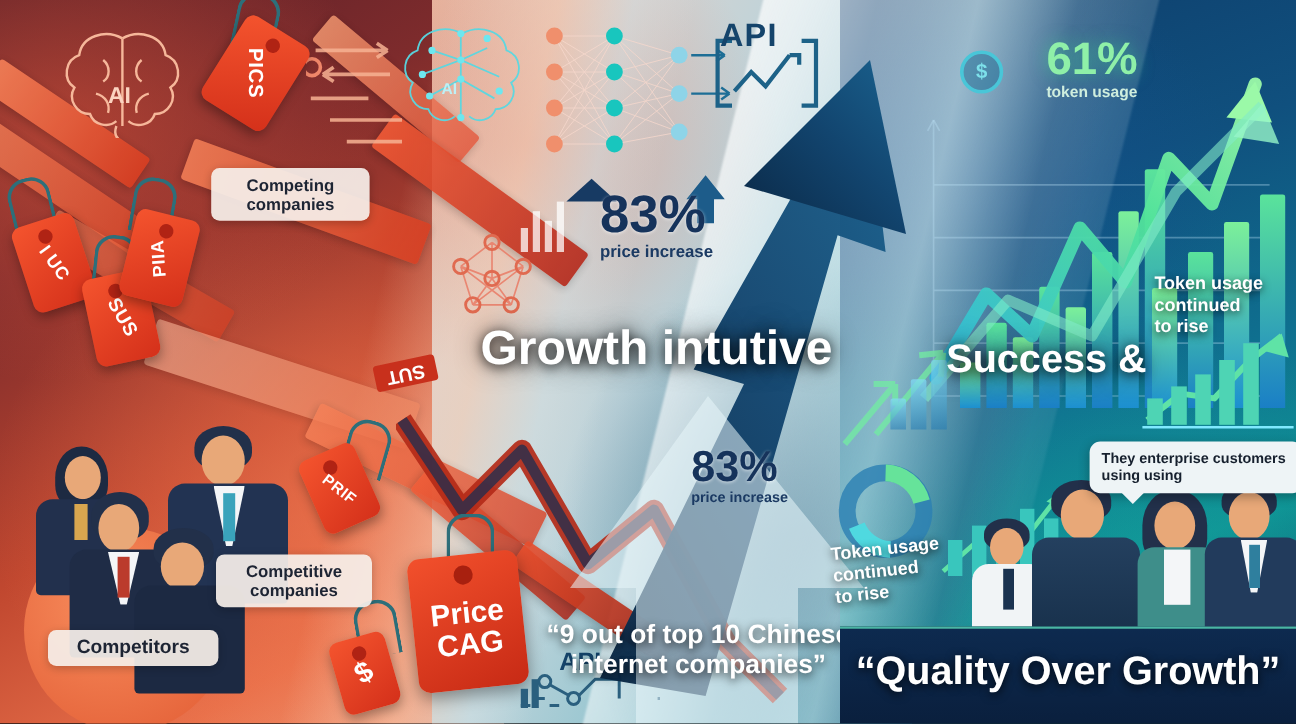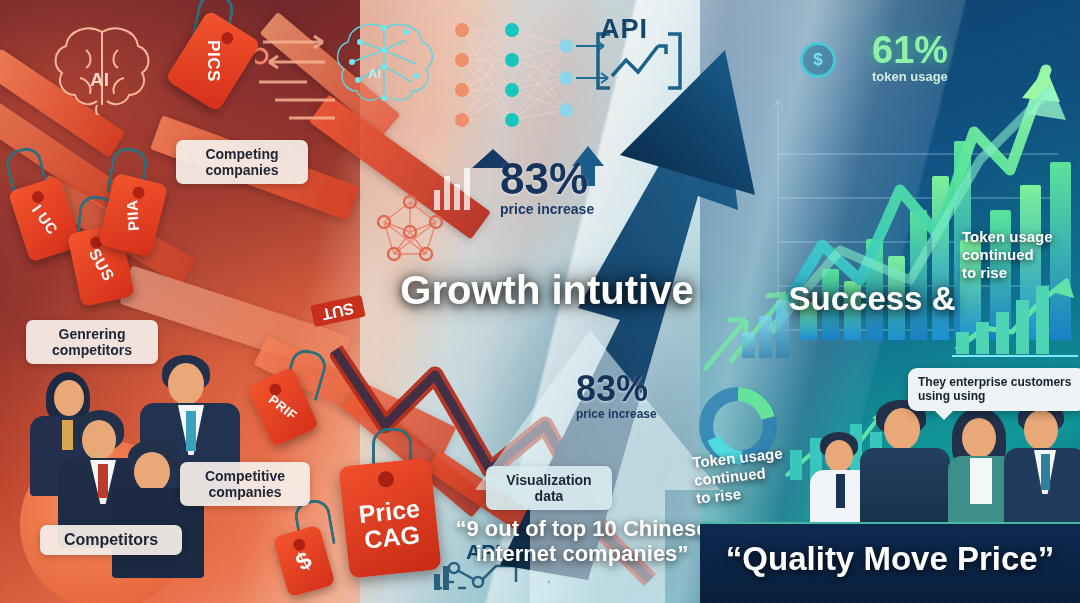--- a/index.html
+++ b/index.html
@@ -277,24 +277,20 @@
     <div class="person" style="left:118px;top:440px">
       <div class="hair" style="left:10px;top:0;width:50px;height:34px"></div>
       <div class="head" style="left:16px;top:12px;width:36px;height:40px"></div>
       <div class="body" style="left:-6px;top:48px;width:92px;height:90px;background:#1c2942"></div>
     </div>
   </div>
 
   <div class="chip" style="left:176px;top:140px;width:110px">
     <div>Competing</div>
     <div>companies</div>
-  </div>
-  <div class="chip" style="left:26px;top:320px;width:110px">
-    <div>Genrering</div>
-    <div>competitors</div>
   </div>
   <div class="chip" style="left:180px;top:462px;width:108px">
     <div>Competitive</div>
     <div>companies</div>
   </div>
   <div class="chip" style="left:40px;top:525px;width:120px;font-size:16px">
     <div>Competitors</div>
   </div>
 
   <svg style="position:absolute;left:330px;top:18px;width:110px;height:95px">
@@ -414,24 +410,20 @@
   <div class="stat" style="left:500px;top:158px">
     <div class="num">83%</div>
     <div class="cap">price increase</div>
   </div>
 
   <div class="stat" style="left:576px;top:372px">
     <div class="num" style="font-size:36px">83%</div>
     <div class="cap" style="font-size:12px">price increase</div>
   </div>
 
-  <div class="chip cool" style="left:486px;top:466px;width:104px">
-    <div>Visualization</div>
-    <div>data</div>
-  </div>
 
   <div id="mid-quote">“9 out of top 10 Chinese internet companies”</div>
 
   <svg style="position:absolute;left:770px;top:90px;width:300px;height:250">
     <g stroke="rgba(190,225,245,.35)" stroke-width="1.4">
       <path d="M8 10v230M8 240h280M8 196h280M8 152h280M8 108h280M8 64h280"></path>
       <path d="M8 10l-5 9M8 10l5 9"></path>
     </g>
   </svg>
 
@@ -571,21 +563,21 @@
       <div class="tie" style="left:33px;top:52px;width:9px;height:36px;background:#2f7f9e"></div>
     </div>
   </div>
 
   <div class="bubble" style="left:908px;top:368px;width:158px">
     <div>They enterprise customers</div>
     <div>using using</div>
   </div>
 
   <div id="quality-bar"></div>
-  <div class="banner" style="left:700px;top:540px;width:380px;font-size:33px">“Quality Move Price”</div>
+  <div class="banner" style="left:700px;top:540px;width:380px;font-size:33px">“Quality Over Growth”</div>
 
   <div class="headline" id="hl-mid">
     <div>Growth intutive</div>
   </div>
   <div class="headline" id="hl-right">
     <div>Success &amp;</div>
   </div>
 
 </div>
 

